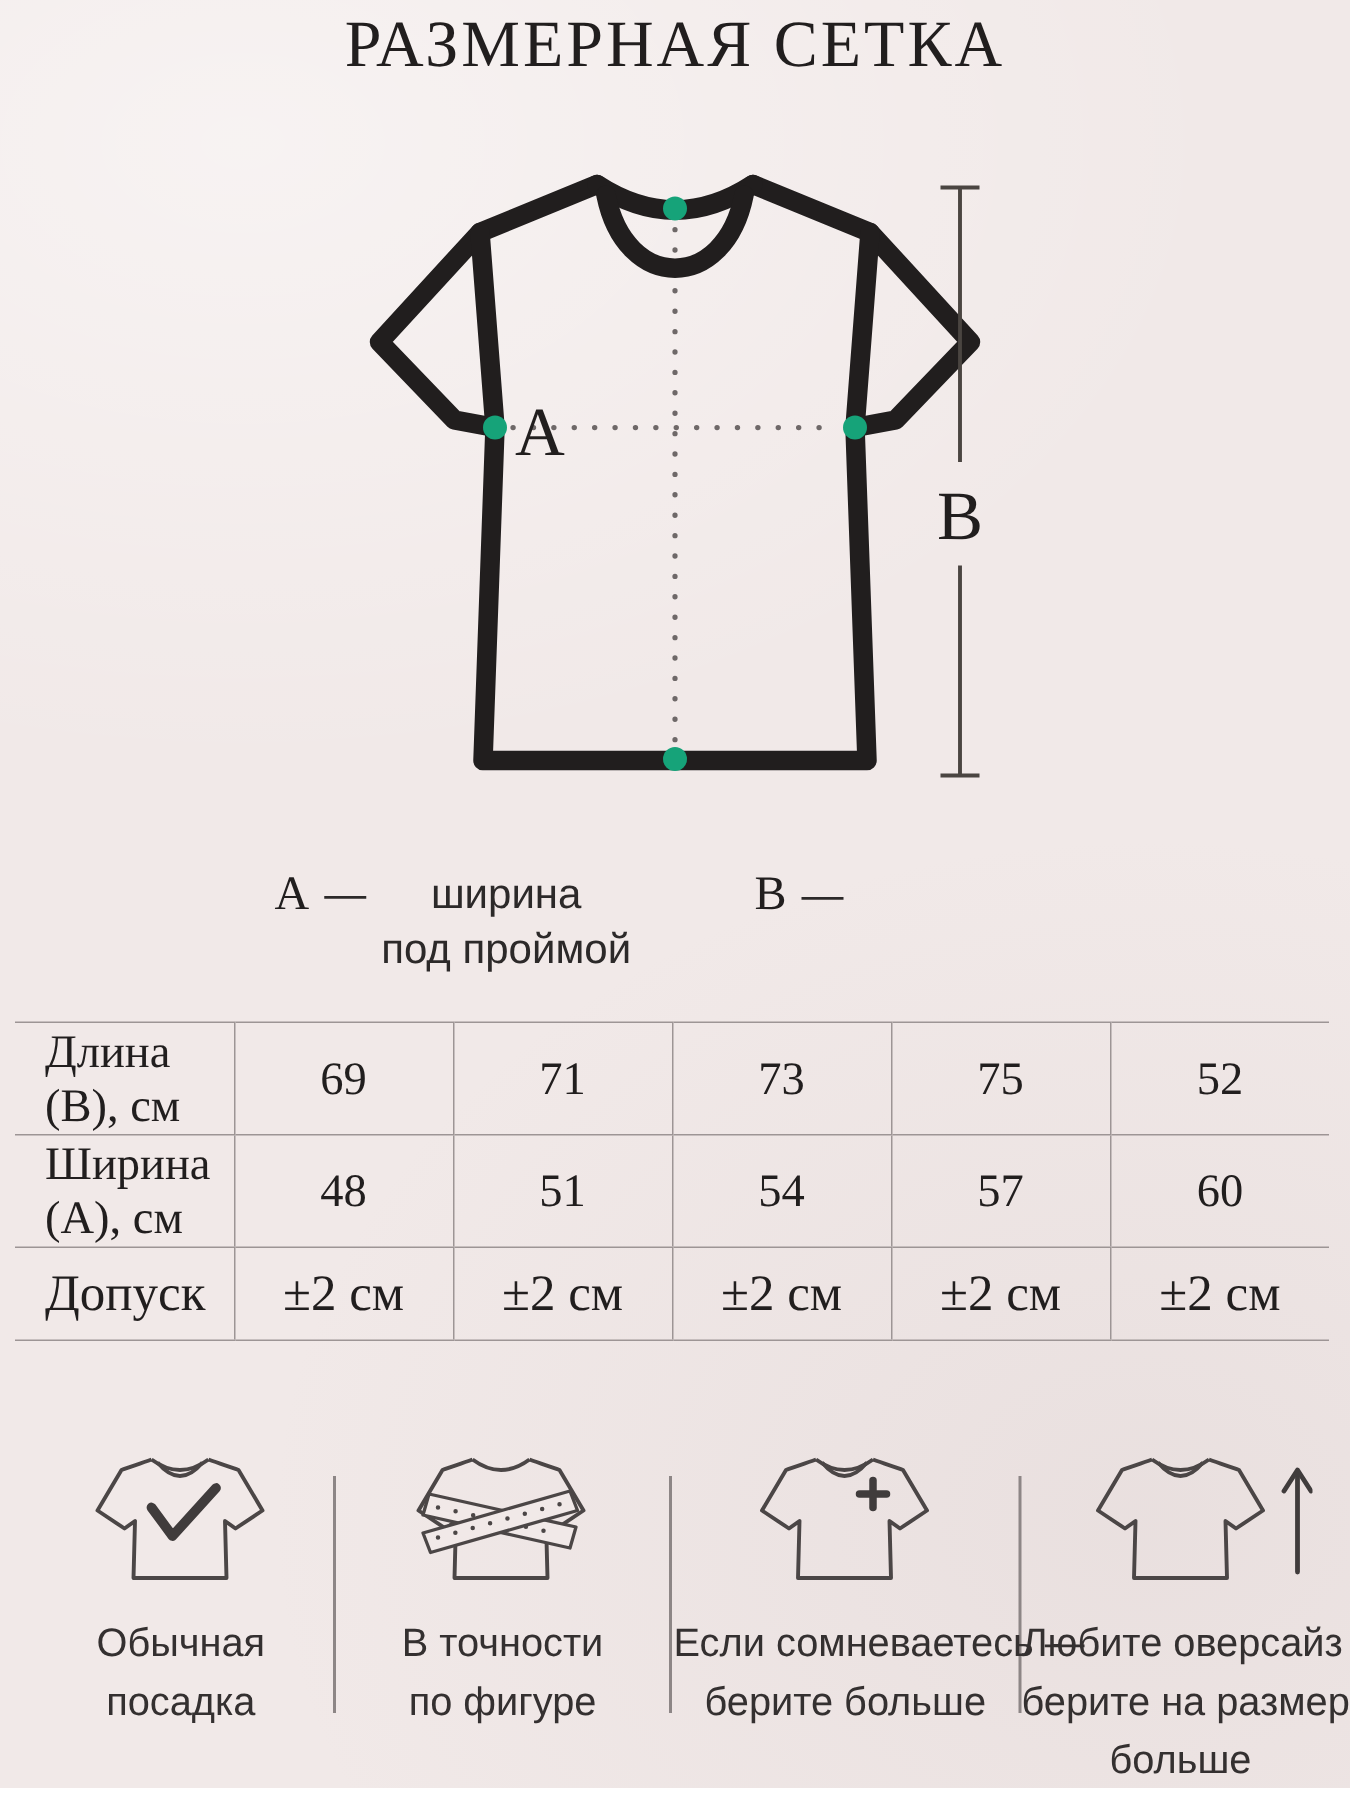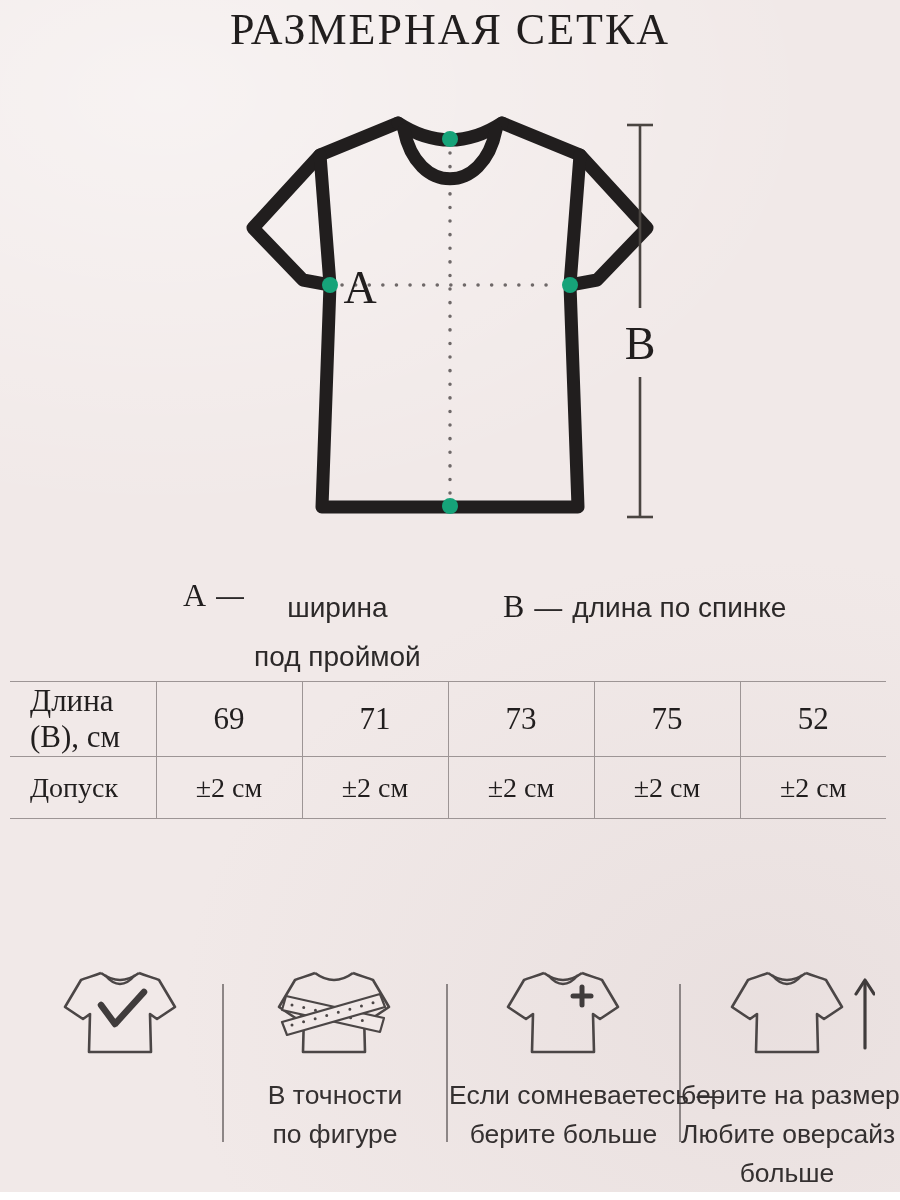--- a/index.html
+++ b/index.html
@@ -16,41 +16,41 @@
     position:absolute;top:4px;left:0;width:100%;text-align:center;
     font-family:"Liberation Serif", serif;font-size:44px;letter-spacing:2px;color:#211e1e;
   }
   .diagram{position:absolute;left:220px;top:95px;width:460px;height:440px;}
 
   
   .legend-a{position:absolute;left:183px;top:577px;display:flex;gap:10px;}
   .legend-b{position:absolute;left:503px;top:577px;display:flex;gap:10px;align-items:baseline;}
   .legend-letter{font-family:"Liberation Serif", serif;font-size:32px;line-height:37px;}
   .legend-dash{font-size:28px;line-height:37px;color:#2c2929;}
-  .legend-text{font-size:28px;line-height:37px;color:#2c2929;margin-top:12px;}
+  .legend-text{font-size:28px;line-height:37px;color:#2c2929;}
   .legend-lines{display:flex;flex-direction:column;align-items:center;}
 
   
   .size-table{
     position:absolute;left:10px;top:681px;width:876px;
     border-collapse:collapse;table-layout:fixed;
     font-family:"Liberation Serif", serif;font-size:31px;color:#211e1e;
   }
   .size-table td{
     text-align:center;vertical-align:middle;
     border-bottom:1.5px solid #9d9595;
     overflow:hidden;
   }
   .size-table tr:first-child td{border-top:1.5px solid #9d9595;}
   .size-table td + td{border-left:1.5px solid #9d9595;}
   .size-table td.lbl{text-align:left;padding-left:20px;}
   .size-table tr.r-head td{height:55px;}
   .size-table tr.r-len td{height:61px;}
   .size-table tr.r-wid td{height:53px;}
-  .size-table tr.r-tol td{height:59px;font-size:28px;}
+  .size-table tr.r-tol td{height:59px;font-size:34px;}
 
   
   .fit-col{position:absolute;top:966px;text-align:center;}
   .fit-col svg{display:block;margin:0 auto;}
   .fit-caption{margin-top:14px;font-size:26.5px;line-height:39px;color:#343030;}
   .fit-caption div{white-space:nowrap;}
   .fit-divider{position:absolute;top:984px;height:158px;width:2px;background:#8d8686;}
 </style>
 </head>
 <body>
@@ -95,33 +95,40 @@
     <span class="legend-letter">А</span>
     <span class="legend-dash">—</span>
     <span class="legend-lines">
       <span class="legend-text">ширина</span>
       <span class="legend-text">под проймой</span>
     </span>
   </div>
   <div class="legend-b">
     <span class="legend-letter">В</span>
     <span class="legend-dash">—</span>
-    <span class="legend-text">длина по спинке</span>
   </div>
 
   <table class="size-table">
     <tbody>
     <tr class="r-len">
       <td class="lbl">Длина (В), см</td>
       <td>69</td>
       <td>71</td>
       <td>73</td>
       <td>75</td>
       <td>52</td>
     </tr>
+    <tr class="r-wid">
+      <td class="lbl">Ширина (А), см</td>
+      <td>48</td>
+      <td>51</td>
+      <td>54</td>
+      <td>57</td>
+      <td>60</td>
+    </tr>
     <tr class="r-tol">
       <td class="lbl">Допуск</td>
       <td>±2 см</td>
       <td>±2 см</td>
       <td>±2 см</td>
       <td>±2 см</td>
       <td>±2 см</td>
     </tr>
   </tbody>
     </table>
@@ -132,20 +139,24 @@
 
   <div class="fit-col" style="left:18px;width:205px">
     <svg width="122" height="96" viewBox="0 0 122 96">
       <g fill="none" stroke="#4b4646" stroke-width="2.6" stroke-linejoin="round">
         <path d="M41,7 C33,10 26,12 21,14 L5,41 L23,53 L30,48 L29,86 L91,86 L90,48 L97,53 L115,41 L99,14 C94,12 87,10 79,7"></path>
         <path d="M41,7 Q60,21 79,7"></path>
         <path d="M45,9 Q60,27 75,9"></path>
       </g>
       <path d="M41,39 L55,58 L84,26" fill="none" stroke="#403c3c" stroke-width="6.5" stroke-linecap="round" stroke-linejoin="round"></path>
     </svg>
+    <div class="fit-caption">
+      <div>Обычная</div>
+      <div>посадка</div>
+    </div>
   </div>
 
   <div class="fit-col" style="left:225px;width:220px">
     <svg width="122" height="96" viewBox="0 0 122 96">
       <g fill="none" stroke="#4b4646" stroke-width="2.6" stroke-linejoin="round">
         <path d="M41,7 C33,10 26,12 21,14 L5,41 L23,53 L30,48 L29,86 L91,86 L90,48 L97,53 L115,41 L99,14 C94,12 87,10 79,7"></path>
         <path d="M41,7 Q60,21 79,7"></path>
       </g>
       <g>
         <polygon points="12,30 110,52 106,66 8,44" fill="#f1e9e8" stroke="#4b4646" stroke-width="2.2" stroke-linejoin="round"></polygon>
@@ -184,19 +195,19 @@
         <path d="M41,7 C33,10 26,12 21,14 L5,41 L23,53 L30,48 L29,86 L91,86 L90,48 L97,53 L115,41 L99,14 C94,12 87,10 79,7"></path>
         <path d="M41,7 Q60,21 79,7"></path>
         <path d="M45,9 Q60,27 75,9"></path>
       </g>
       <g fill="none" stroke="#403c3c" stroke-width="3.2" stroke-linecap="round" stroke-linejoin="round">
         <path d="M166,82 L166,16"></path>
         <path d="M157,28 L166,14 L175,28"></path>
       </g>
     </svg>
     <div class="fit-caption">
+      <div>Любите оверсайз</div>
       <div>берите на размер</div>
-      <div>Любите оверсайз</div>
       <div>больше</div>
     </div>
   </div>
 
 </div>
 
 </body></html>

